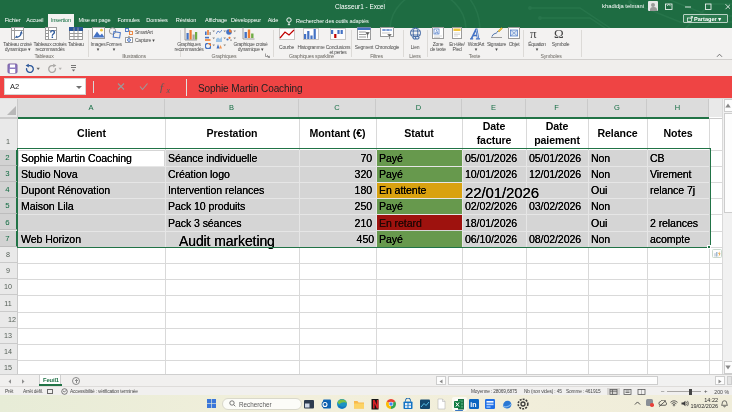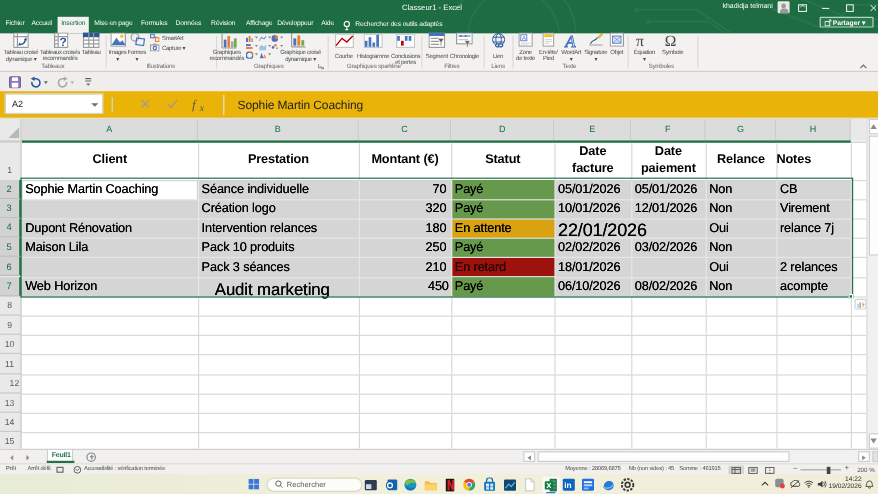--- a/index.html
+++ b/index.html
@@ -333,21 +333,21 @@
 <g transform="translate(45,6)">
           <path d="M 3.4 -0.8 A 3.4 3.4 0 1 1 0 -3.4 L 1.5 -3.4" fill="none" stroke="#aaa8a6" stroke-width="1.3"></path>
           <path d="M 1.2 -5.3 L 1.2 -1.5 L 4.4 -3.4 Z" fill="#aaa8a6"></path>
         </g>
 <path d="M51.5 4.7 l1.7 2.2 1.7 -2.2z" fill="#b5b3b1"></path>
 <path d="M64 2.5 h5 M64 4.5 h5" stroke="#666" stroke-width="0.9"></path>
 <path d="M64.8 6.5 l1.7 2 1.7 -2z" fill="#666"></path>
 </g>
     </svg>
 </div>
-<div class="a" style="left:0;top:76px;width:732px;height:23px;background:#eab308">
+<div class="a" style="left:0;top:76px;width:732px;height:23px;background:#ef4444">
 <div class="a" style="left:4px;top:2px;width:82px;height:17px;background:#fff;border:1px solid #d6d4d2"></div>
 <div class="a ws" style="left:10px;top:6px;font-size:7.5px;color:#222">A2</div>
 <div class="a" style="left:76px;top:9.5px;width:0;height:0;border-left:3px solid transparent;border-right:3px solid transparent;border-top:3.5px solid #707070"></div>
 <div class="a" style="left:93px;top:5px;width:1px;height:12px;background:#d9d7d5"></div>
 <svg class="a" style="left:110px;top:5px" width="70" height="12" viewBox="0 0 70 12">
 <g stroke="#9b9b9b" stroke-width="1.1" fill="none">
 <path d="M8 2.5 l6 6 M14 2.5 l-6 6"></path>
 <path d="M30 5.5 l2.5 3 5-6"></path>
 </g>
 <text x="50" y="10" font-size="11" font-style="italic" fill="#5a5a5a" font-family="Liberation Serif">f</text>
@@ -426,21 +426,21 @@
 <div class="a ws" style="left:0;top:248.1px;width:16px;text-align:center;font-size:7.2px;color:#566058">14</div>
 
 <div class="a ws" style="left:0;top:264.3px;width:16px;text-align:center;font-size:7.2px;color:#566058">15</div>
 <div class="a ws" style="left:18px;top:28.0px;width:147px;text-align:center;font-size:10.6px;letter-spacing:-0.1px;font-weight:700;color:#000">Client</div>
 <div class="a ws" style="left:165px;top:28.0px;width:134px;text-align:center;font-size:10.6px;letter-spacing:-0.1px;font-weight:700;color:#000">Prestation</div>
 <div class="a ws" style="left:299px;top:28.0px;width:77px;text-align:center;font-size:10.6px;letter-spacing:-0.1px;font-weight:700;color:#000">Montant (€)</div>
 <div class="a ws" style="left:376px;top:28.0px;width:86px;text-align:center;font-size:10.6px;letter-spacing:-0.1px;font-weight:700;color:#000">Statut</div>
 <div class="a" style="left:462px;top:21.0px;width:64px;text-align:center;font-size:10.6px;letter-spacing:-0.1px;font-weight:700;color:#000;line-height:13.5px">Date<br>facture</div>
 <div class="a" style="left:526px;top:21.0px;width:62px;text-align:center;font-size:10.6px;letter-spacing:-0.1px;font-weight:700;color:#000;line-height:13.5px">Date<br>paiement</div>
 <div class="a ws" style="left:588px;top:28.0px;width:59px;text-align:center;font-size:10.6px;letter-spacing:-0.1px;font-weight:700;color:#000">Relance</div>
-<div class="a ws" style="left:647px;top:28.0px;width:62px;text-align:left;font-size:10.6px;letter-spacing:-0.1px;font-weight:700;color:#000">Notes</div>
+<div class="a ws" style="left:647px;top:28.0px;width:62px;text-align:center;font-size:10.6px;letter-spacing:-0.1px;font-weight:700;color:#000">Notes</div>
 <div class="a" style="left:18px;top:50.5px;width:691px;height:97.2px;background:#d5d5d5"></div>
 <div class="a" style="left:18px;top:66.7px;width:691px;height:1px;background:#e6e6e6"></div>
 <div class="a" style="left:18px;top:82.9px;width:691px;height:1px;background:#e6e6e6"></div>
 <div class="a" style="left:18px;top:99.1px;width:691px;height:1px;background:#e6e6e6"></div>
 <div class="a" style="left:18px;top:115.3px;width:691px;height:1px;background:#e6e6e6"></div>
 <div class="a" style="left:18px;top:131.5px;width:691px;height:1px;background:#e6e6e6"></div>
 <div class="a" style="left:165px;top:50.5px;width:1px;height:97.2px;background:#e6e6e6"></div>
 <div class="a" style="left:299px;top:50.5px;width:1px;height:97.2px;background:#e6e6e6"></div>
 <div class="a" style="left:376px;top:50.5px;width:1px;height:97.2px;background:#e6e6e6"></div>
 <div class="a" style="left:462px;top:50.5px;width:1px;height:97.2px;background:#e6e6e6"></div>
@@ -455,20 +455,21 @@
 <div class="a" style="left:376.5px;top:116.1px;width:85.5px;height:15.4px;background:#9e120e"></div>
 <div class="a" style="left:376.5px;top:132.3px;width:85.5px;height:15.4px;background:#67994d"></div>
 <div class="a ws" style="left:21px;top:52.7px;width:144px;font-size:10.6px;letter-spacing:-0.1px;color:#000;text-shadow:0 0 0.4px #000">Sophie Martin Coaching</div>
 <div class="a ws" style="left:168px;top:52.7px;width:131px;font-size:10.6px;letter-spacing:-0.1px;color:#000;text-shadow:0 0 0.4px #000">Séance individuelle</div>
 <div class="a ws" style="left:299px;top:52.7px;width:73px;text-align:right;font-size:10.6px;letter-spacing:-0.1px;color:#000;text-shadow:0 0 0.4px #000">70</div>
 <div class="a ws" style="left:379px;top:52.7px;width:83px;font-size:10.6px;letter-spacing:-0.1px;color:#000;text-shadow:0 0 0.4px #000">Payé</div>
 <div class="a ws" style="left:465px;top:52.7px;width:61px;font-size:10.6px;letter-spacing:-0.1px;color:#000;text-shadow:0 0 0.4px #000">05/01/2026</div>
 <div class="a ws" style="left:529px;top:52.7px;width:59px;font-size:10.6px;letter-spacing:-0.1px;color:#000;text-shadow:0 0 0.4px #000">05/01/2026</div>
 <div class="a ws" style="left:591px;top:52.7px;width:56px;font-size:10.6px;letter-spacing:-0.1px;color:#000;text-shadow:0 0 0.4px #000">Non</div>
 <div class="a ws" style="left:650px;top:52.7px;width:59px;font-size:10.6px;letter-spacing:-0.1px;color:#000;text-shadow:0 0 0.4px #000">CB</div>
+<div class="a ws" style="left:21px;top:68.9px;width:144px;font-size:10.6px;letter-spacing:-0.1px;color:#000;text-shadow:0 0 0.4px #000">Studio Nova</div>
 <div class="a ws" style="left:168px;top:68.9px;width:131px;font-size:10.6px;letter-spacing:-0.1px;color:#000;text-shadow:0 0 0.4px #000">Création logo</div>
 <div class="a ws" style="left:299px;top:68.9px;width:73px;text-align:right;font-size:10.6px;letter-spacing:-0.1px;color:#000;text-shadow:0 0 0.4px #000">320</div>
 <div class="a ws" style="left:379px;top:68.9px;width:83px;font-size:10.6px;letter-spacing:-0.1px;color:#000;text-shadow:0 0 0.4px #000">Payé</div>
 <div class="a ws" style="left:465px;top:68.9px;width:61px;font-size:10.6px;letter-spacing:-0.1px;color:#000;text-shadow:0 0 0.4px #000">10/01/2026</div>
 <div class="a ws" style="left:529px;top:68.9px;width:59px;font-size:10.6px;letter-spacing:-0.1px;color:#000;text-shadow:0 0 0.4px #000">12/01/2026</div>
 <div class="a ws" style="left:591px;top:68.9px;width:56px;font-size:10.6px;letter-spacing:-0.1px;color:#000;text-shadow:0 0 0.4px #000">Non</div>
 <div class="a ws" style="left:650px;top:68.9px;width:59px;font-size:10.6px;letter-spacing:-0.1px;color:#000;text-shadow:0 0 0.4px #000">Virement</div>
 <div class="a ws" style="left:21px;top:85.1px;width:144px;font-size:10.6px;letter-spacing:-0.1px;color:#000;text-shadow:0 0 0.4px #000">Dupont Rénovation</div>
 <div class="a ws" style="left:168px;top:85.1px;width:131px;font-size:10.6px;letter-spacing:-0.1px;color:#000;text-shadow:0 0 0.4px #000">Intervention relances</div>
 <div class="a ws" style="left:299px;top:85.1px;width:73px;text-align:right;font-size:10.6px;letter-spacing:-0.1px;color:#000;text-shadow:0 0 0.4px #000">180</div>

